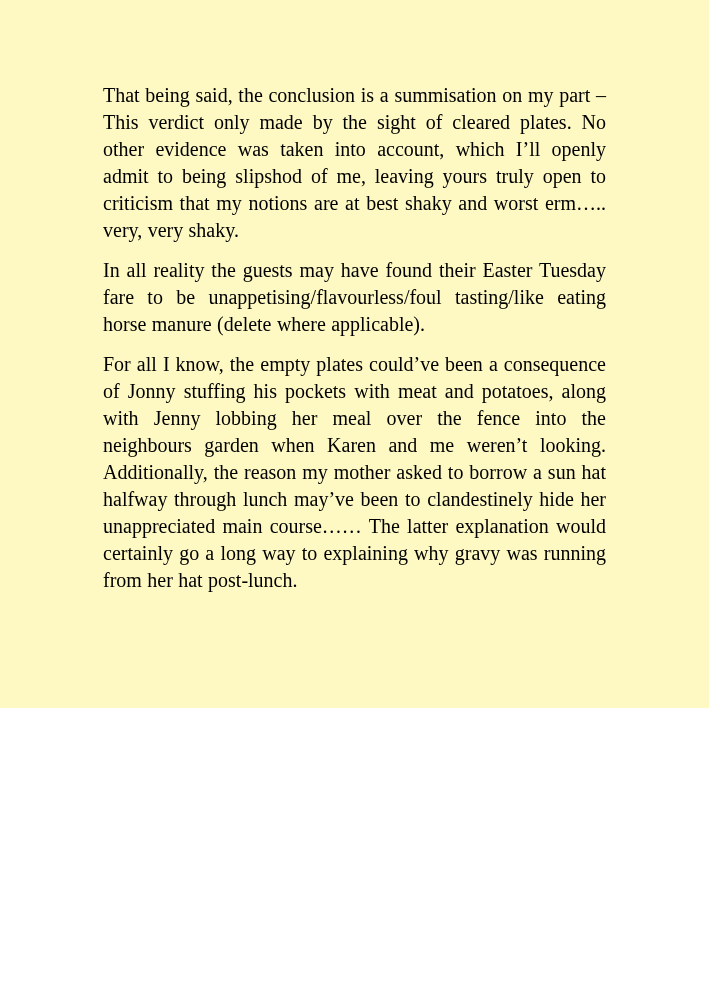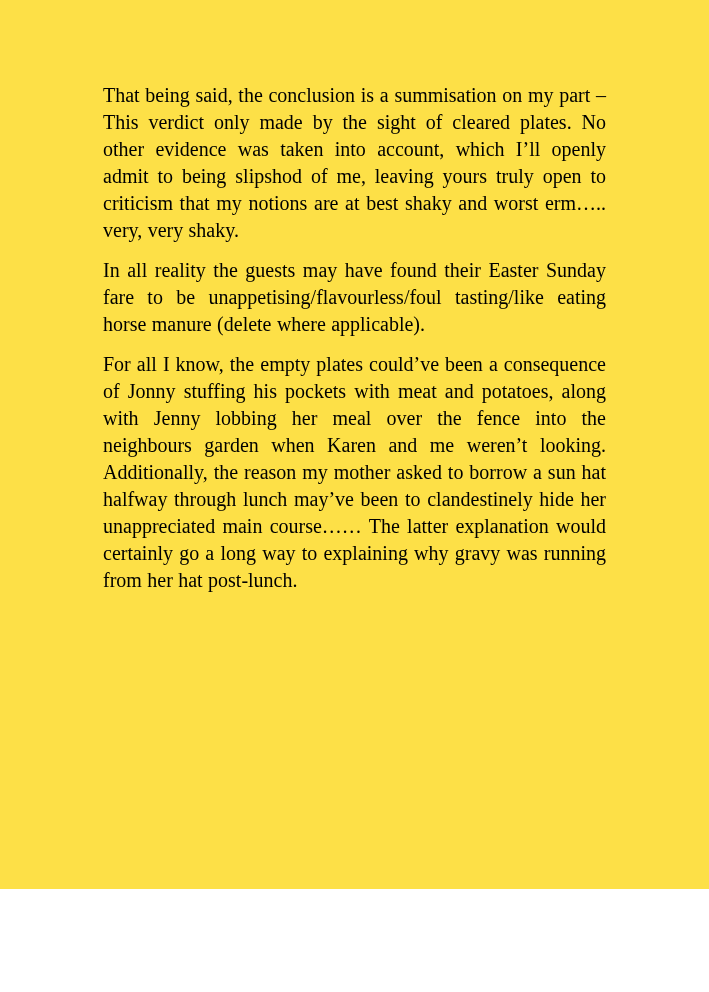--- a/index.html
+++ b/index.html
@@ -8,22 +8,22 @@
     background: #ffffff;
   }
   body {
     width: 709px;
     height: 992px;
     font-family: "Liberation Serif", "DejaVu Serif", serif;
   }
   .page {
     position: relative;
     width: 709px;
-    height: 889px;
-    background: #fde047;
+    height: 708px;
+    background: #fef9c3;
     overflow: hidden;
   }
   .text-block {
     position: absolute;
     left: 103px;
     top: 82px;
     width: 503px;
   }
   .text-block p {
     margin: 0 0 13px 0;
@@ -43,17 +43,17 @@
     line-height: 16px;
     color: #7f7f7f;
   }
 </style>
 </head>
 <body>
 
 <div class="page">
   <div class="text-block">
     <p>That being said, the conclusion is a summisation on my part – This verdict only made by the sight of cleared plates. No other evidence was taken into account, which I’ll openly admit to being slipshod of me, leaving yours truly open to criticism that my notions are at best shaky and worst erm….. very, very shaky.</p>
-    <p>In all reality the guests may have found their Easter Sunday fare to be unappetising/flavourless/foul tasting/like eating horse manure (delete where applicable).</p>
+    <p>In all reality the guests may have found their Easter Tuesday fare to be unappetising/flavourless/foul tasting/like eating horse manure (delete where applicable).</p>
     <p>For all I know, the empty plates could’ve been a consequence of Jonny stuffing his pockets with meat and potatoes, along with Jenny lobbing her meal over the fence into the neighbours garden when Karen and me weren’t looking. Additionally, the reason my mother asked to borrow a sun hat halfway through lunch may’ve been to clandestinely hide her unappreciated main course…… The latter explanation would certainly go a long way to explaining why gravy was running from her hat post-lunch.</p>
   </div>
   <div class="page-number">116</div>
 </div>
 
 </body></html>

